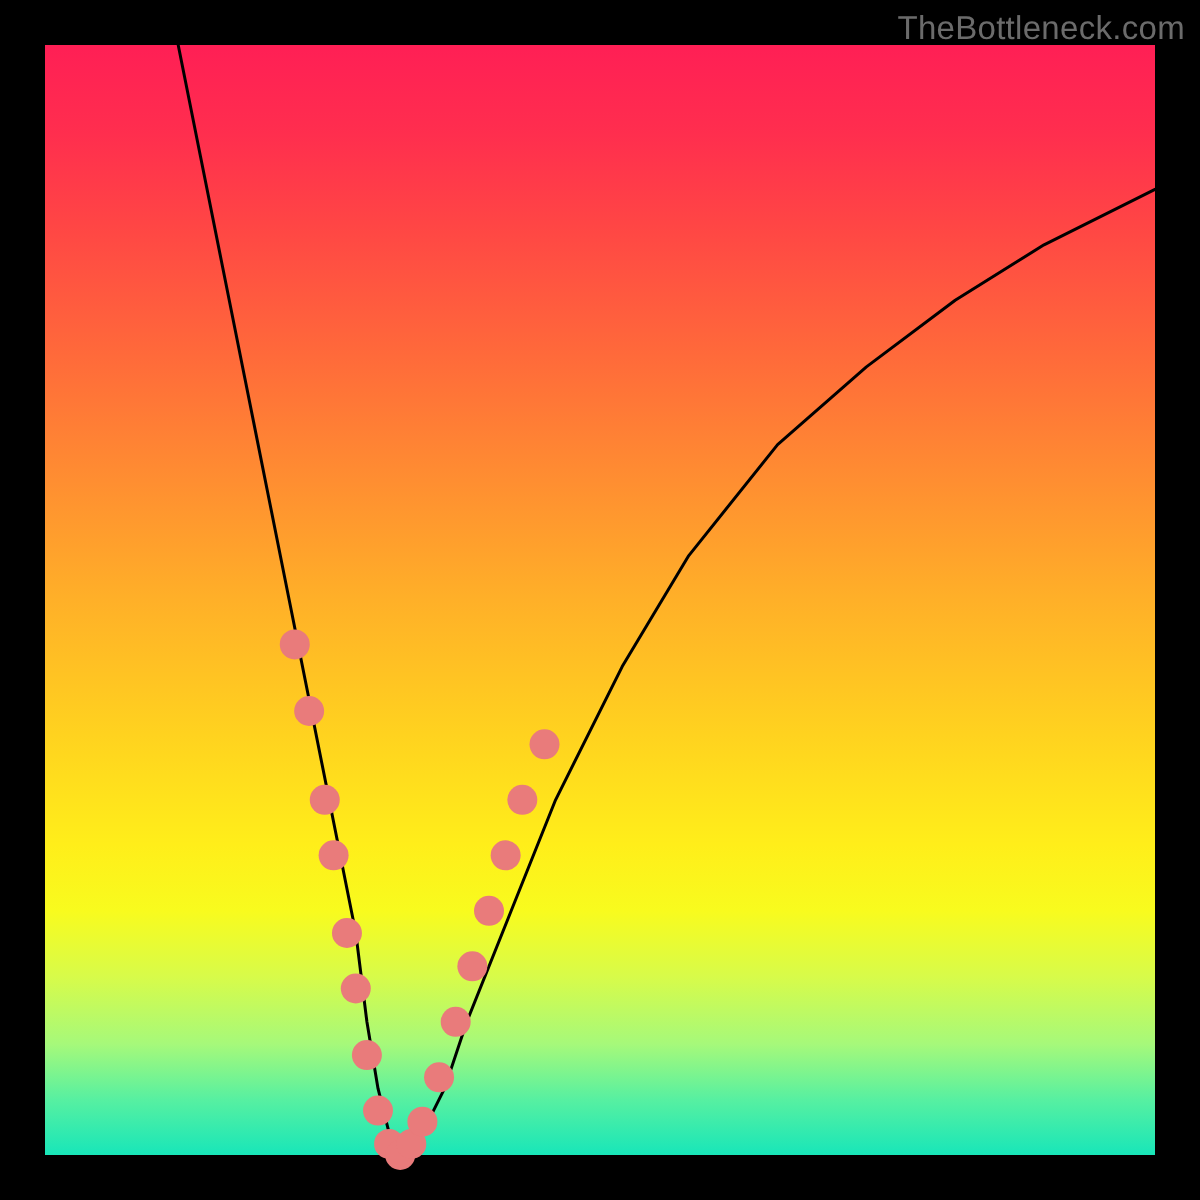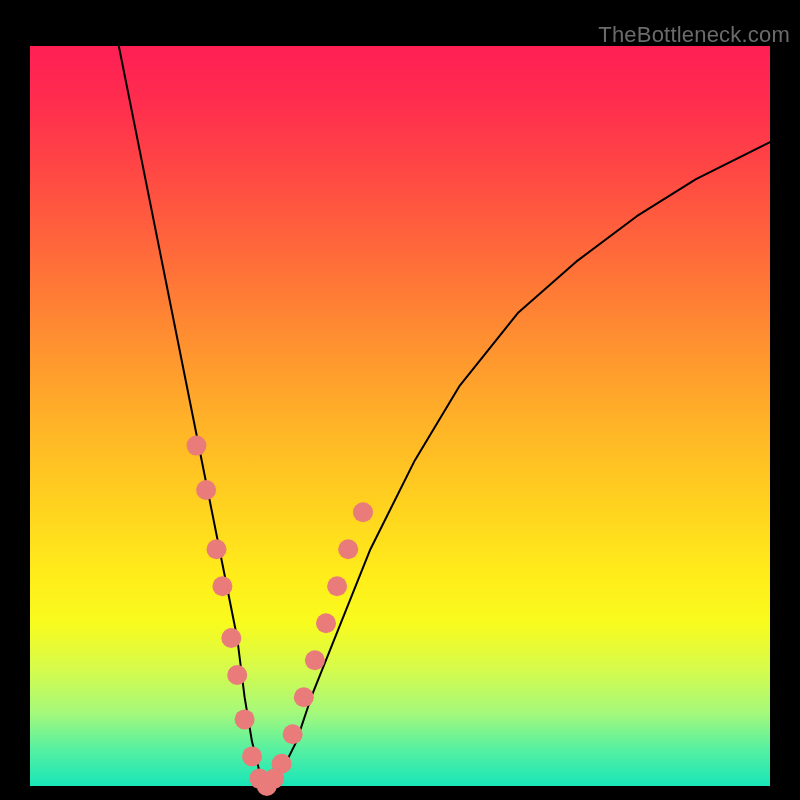--- a/index.html
+++ b/index.html
@@ -9,21 +9,20 @@
     height: 800px;
     overflow: hidden;
     background: #000;
     font-family: Arial, Helvetica, sans-serif;
   }
   .frame {
     position: relative;
     width: 800px;
     height: 760px;
     background: #000;
-    margin-top: 16px;
   }
   .plot {
     position: absolute;
     left: 30px;
     top: 30px;
     width: 740px;
     height: 740px;
     background: linear-gradient(
       to bottom,
       #ff1f55 0%,

